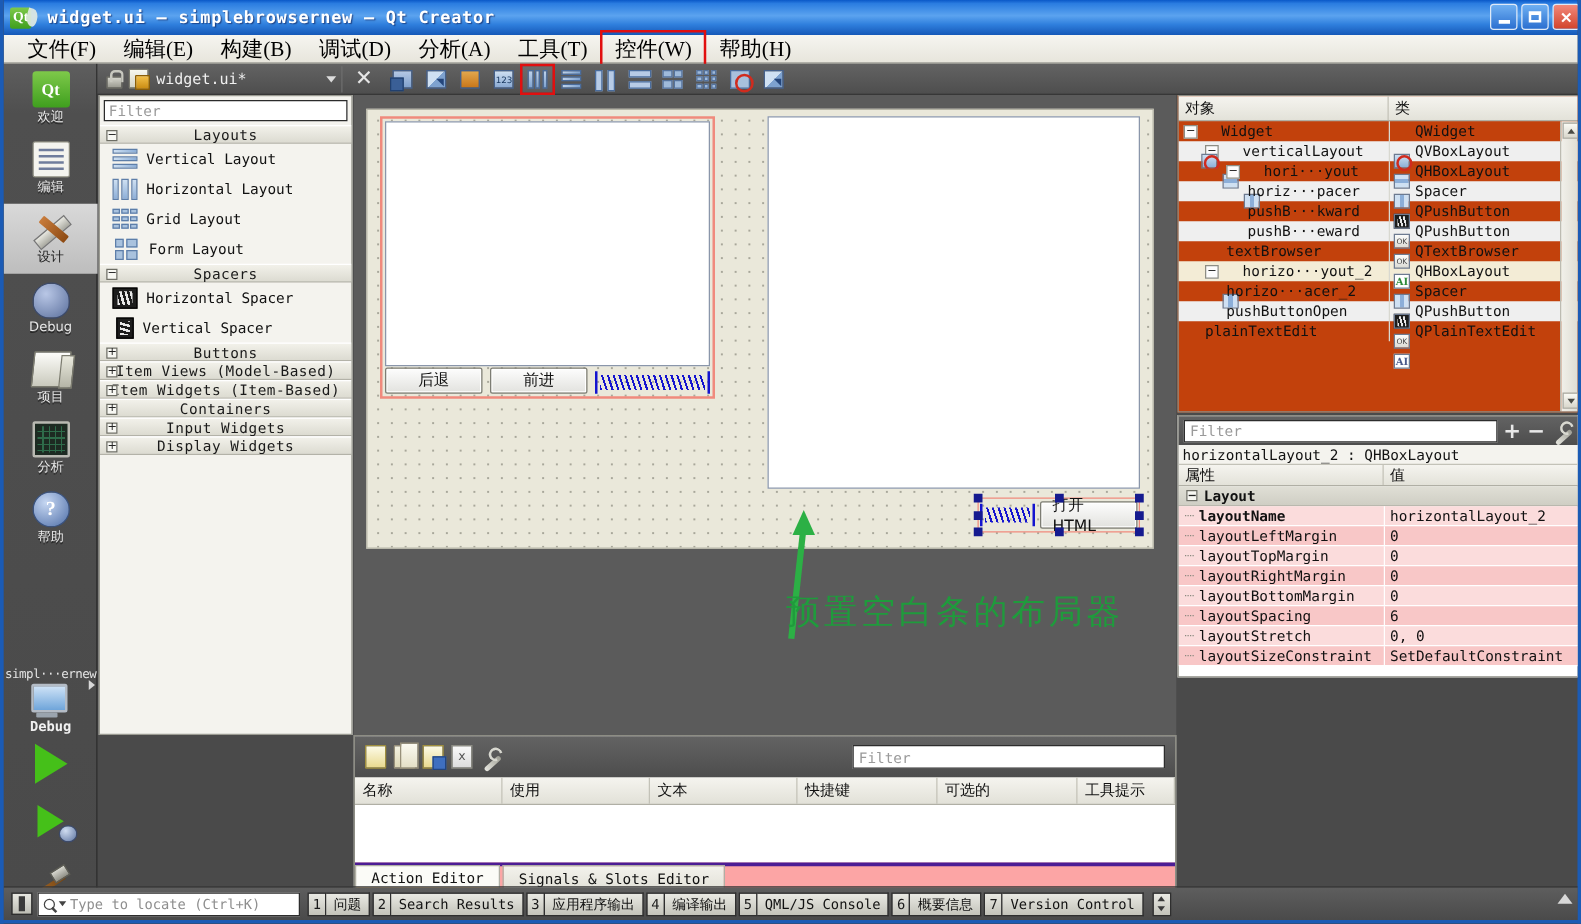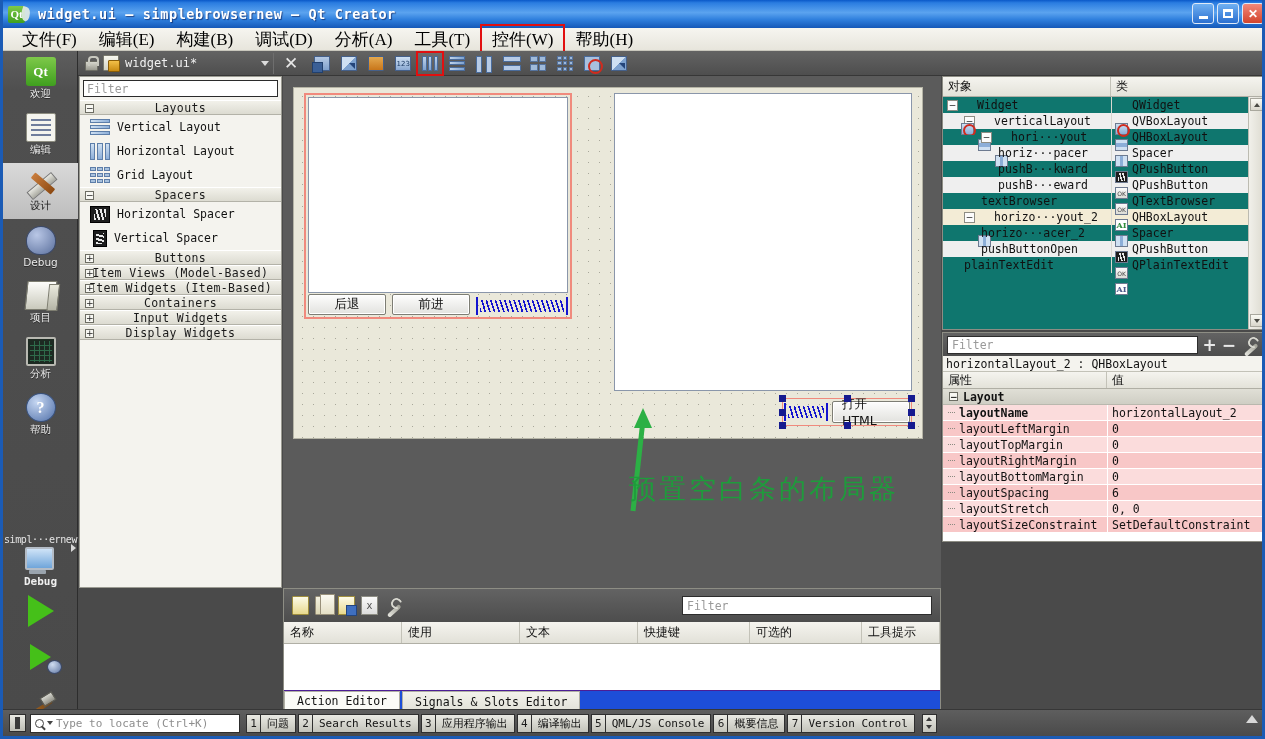--- a/index.html
+++ b/index.html
@@ -328,33 +328,33 @@
     background:#fff; border:1px solid #2d2d2d; display:flex; align-items:center; padding-left:4px;
     color:#9a9a9a; font-size:11.5px; font-family:"DejaVu Sans Mono",monospace;
   }
   .ap-header {
     height:22px; background:linear-gradient(to bottom,#f5f4ef,#e2e1d8);
     border-bottom:1px solid #b0afa5; display:flex; align-items:center;
     font-size:12px; font-family:"DejaVu Sans",sans-serif; color:#111;
   }
   .ap-header > div { border-right:1px solid #c3c2b8; height:100%; display:flex; align-items:center; padding-left:6px; }
   .ap-body { height:46px; background:#fff; }
-  .ap-tabs { height:21px; display:flex; align-items:center; background:#1d4ed8; border-top:1px solid #4c1d95; }
+  .ap-tabs { height:21px; display:flex; align-items:center; background:#fca5a5; border-top:3px solid #4c1d95; }
   .ap-tab {
     height:20px; padding:0 12px; display:flex; align-items:center;
     font-size:11.5px; font-family:"DejaVu Sans Mono",monospace; color:#111;
     background:linear-gradient(to bottom,#f3f2ec,#e2e1d8);
     border:1px solid #b0afa5; border-bottom:none; margin-right:2px;
   }
   .ap-tab.active { background:#fbfbf7; border-bottom:2px solid #e8a33d; }
 
   
   .objpanel {
     position:absolute; left:939px; top:76px; width:322px; height:254px;
-    background:#0f766e; border:1px solid #8d8d84;
+    background:#c2410c; border:1px solid #8d8d84;
   }
   .obj-head { height:20px; background:linear-gradient(to bottom,#f5f4ef,#e3e2d9);
     border-bottom:1px solid #b0afa5; display:flex; font-size:12px; color:#111;
     font-family:"DejaVu Sans",sans-serif; }
   .obj-head > div { display:flex; align-items:center; padding-left:5px; border-right:1px solid #c3c2b8; height:100%; }
   .obj-rows { position:relative; }
   .obj-row { height:16px; display:flex; align-items:center; font-size:11.5px;
     font-family:"DejaVu Sans Mono",monospace; color:#111; }
   .obj-row.alt { background:#efefef; }
   .obj-row.sel { background:#f3ecd6; }
@@ -627,20 +627,29 @@
             <i></i>
             <i></i>
             <i></i>
             <i></i>
             <i></i>
             <i></i>
             <i></i>
           </div>
           <span>Grid Layout</span>
         </div>
+        <div class="wb-item">
+          <div class="wb-ico i-fl">
+            <i></i>
+            <i></i>
+            <i></i>
+            <i></i>
+          </div>
+          <span>Form Layout</span>
+        </div>
         <div class="wb-cat">
           <span class="pm">−</span>
           <span class="lbl">Spacers</span>
         </div>
         <div class="wb-item">
           <div class="wb-ico i-hs"></div>
           <span>Horizontal Spacer</span>
         </div>
         <div class="wb-item">
           <div class="wb-ico i-vs"></div>

